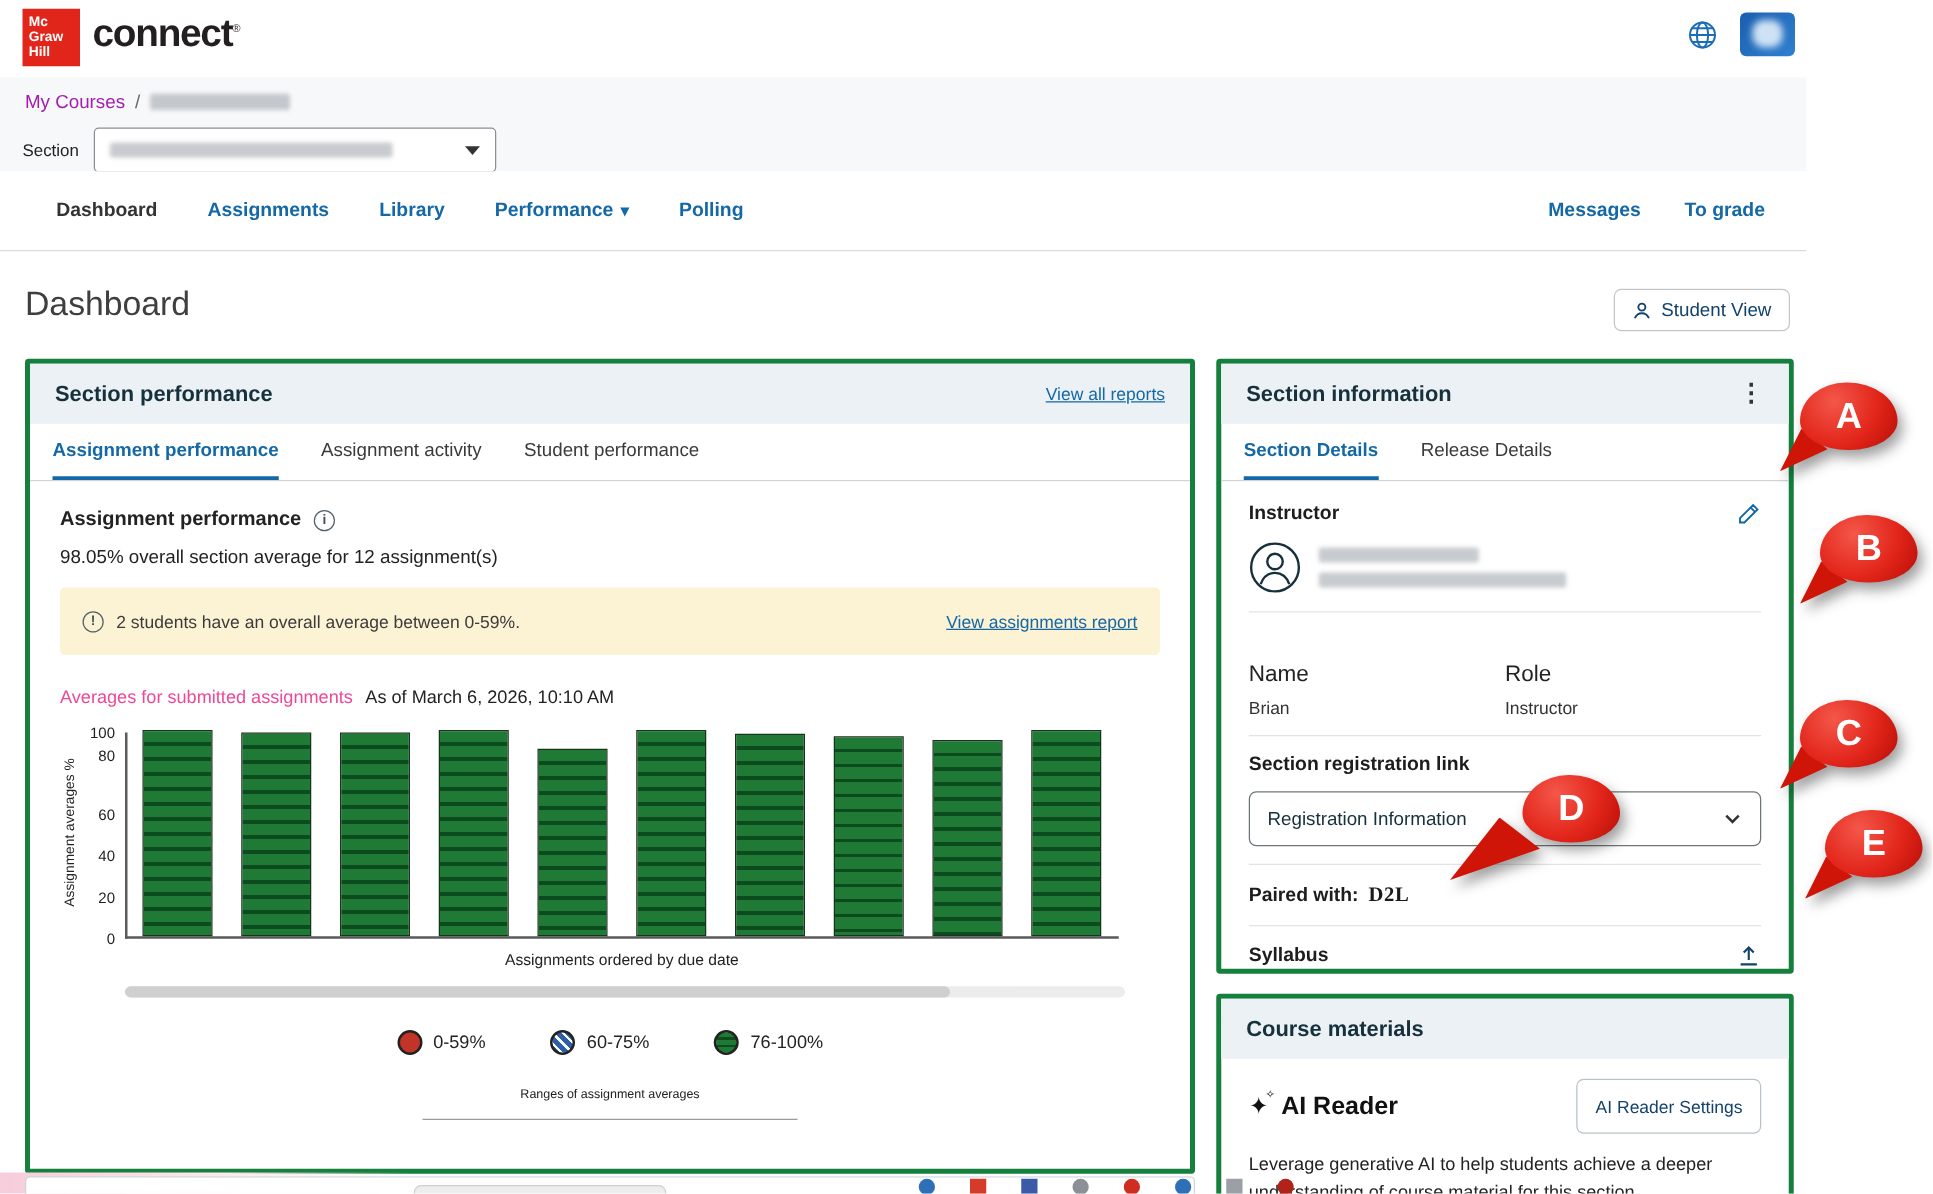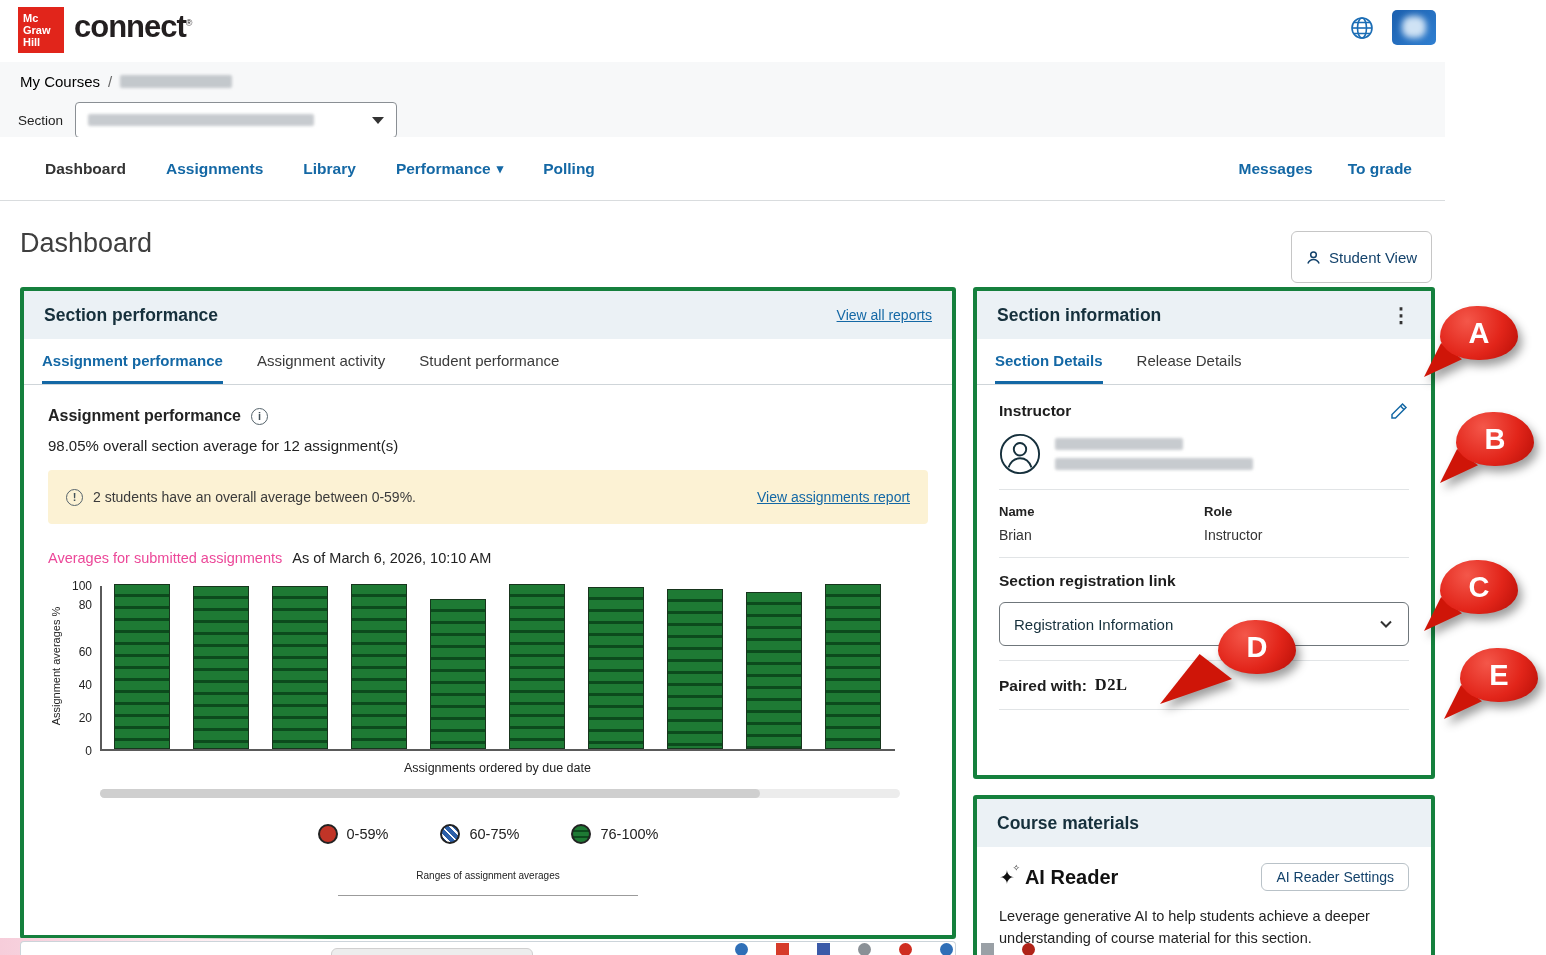--- a/index.html
+++ b/index.html
@@ -13,42 +13,42 @@
   .brand{position:absolute;left:74px;top:9px;font-size:31px;font-weight:700;letter-spacing:-1px;color:#231f20;}
   .brand sup{font-size:9px;font-weight:400;}
   .globe{position:absolute;left:1350px;top:16px;width:24px;height:24px;}
   .topbar-avatar{position:absolute;left:1392px;top:10px;width:44px;height:35px;border-radius:5px;
         background:linear-gradient(135deg,#1b5fae,#2f7fd1);overflow:hidden;}
   .topbar-avatar .blob{position:absolute;left:10px;top:6px;width:24px;height:22px;background:#cfe2f4;border-radius:40%;filter:blur(3px);}
 
   
   .context{position:absolute;left:0;top:62px;width:1445px;height:75px;background:#f7f8f9;}
   .crumbs{position:absolute;left:20px;top:11px;font-size:15px;display:flex;align-items:center;gap:8px;}
-  .crumb-link{color:#000000;cursor:pointer;}
+  .crumb-link{color:#a21caf;cursor:pointer;}
   .crumb-sep{color:#666;}
   .redact{background:#9aa1a8;opacity:.55;border-radius:2px;filter:blur(1.5px);display:inline-block;}
   .section-row{position:absolute;left:18px;top:40px;display:flex;align-items:center;gap:12px;}
   .section-label{font-size:13.5px;font-weight:normal;color:#222;}
   .section-select{width:322px;height:36px;background:#fff;border:1px solid #8a8f94;border-radius:4px;
         display:flex;align-items:center;justify-content:space-between;padding:0 12px;box-sizing:border-box;}
   .tri-down{width:0;height:0;border-left:6px solid transparent;border-right:6px solid transparent;border-top:7px solid #333;}
 
   
   .navbar{position:absolute;left:0;top:137px;width:1445px;height:64px;background:#fff;border-bottom:1px solid #d9dcde;
         display:flex;align-items:center;justify-content:space-between;padding:0 33px 0 45px;box-sizing:border-box;}
   .nav-left,.nav-right{display:flex;align-items:center;gap:40px;}
   .nav-right{gap:35px;padding-left:24px;}
   .nav-item{font-size:15.5px;font-weight:600;color:#1468a5;cursor:pointer;display:flex;align-items:center;gap:6px;}
   .nav-item.active{color:#333;}
   .nav-item .caret{font-size:13px;}
   .nav-link{font-size:15.5px;font-weight:600;color:#1468a5;cursor:pointer;}
 
   
   .page-title{position:absolute;left:20px;top:228px;font-size:27px;font-weight:500;color:#3f3f3f;}
-  .student-view-btn{position:absolute;left:1291px;top:231px;height:52px;background:#fff;border:1px solid #c6c6c6;
+  .student-view-btn{position:absolute;left:1291px;top:231px;height:34px;background:#fff;border:1px solid #c6c6c6;
         border-radius:6px;display:flex;align-items:center;gap:8px;padding:0 14px;font-size:15px;color:#13426b;
         font-weight:500;cursor:pointer;box-sizing:border-box;}
 
   
   .card{position:absolute;background:#fff;border:4px solid #15803d;border-radius:3px;box-sizing:border-box;}
   .card-header{height:48px;background:#ebf1f5;display:flex;align-items:center;justify-content:space-between;
         padding:0 20px;box-sizing:border-box;}
   .card-title{font-size:17.5px;font-weight:bold;color:#16303c;}
   .link{color:#1468a5;text-decoration:underline;font-size:14px;cursor:pointer;}
   .tabs{display:flex;gap:34px;padding:0 18px;border-bottom:1px solid #cfd5d9;height:45px;align-items:stretch;}
@@ -92,37 +92,37 @@
   #info-card{left:973px;top:287px;width:462px;height:492px;}
   .info-body{padding:16px 22px;}
   .row-between{display:flex;align-items:center;justify-content:space-between;}
   .bold-label{font-size:15.5px;font-weight:bold;color:#1d1d1d;}
   .divider{border-top:1px solid #e1e4e6;margin:14px 0;}
   .instructor-row{display:flex;align-items:center;gap:14px;margin-top:12px;}
   .person-circle{width:42px;height:42px;flex:0 0 42px;}
   .redact-lines{display:flex;flex-direction:column;gap:8px;}
   .users-table{margin-top:12px;}
   .users-head,.users-row{display:grid;grid-template-columns:1fr 1fr;}
-  .users-head span{font-size:13px;font-weight:bold;color:#222;}
+  .users-head span{font-size:18px;font-weight:normal;color:#222;margin-top:25px;}
   .users-row span{font-size:14px;color:#333;margin-top:8px;}
   .select-box{margin-top:12px;height:44px;border:1px solid #6f767b;border-radius:6px;display:flex;align-items:center;
         justify-content:space-between;padding:0 14px;box-sizing:border-box;font-size:15px;color:#16303c;cursor:pointer;}
   .paired-row{display:flex;align-items:flex-end;gap:8px;}
   .d2l{font-family:"Liberation Serif",serif;font-weight:bold;font-size:16.5px;color:#1a1a1a;letter-spacing:.5px;}
   .kebab{font-size:20px;font-weight:bold;color:#333;cursor:pointer;line-height:1;}
 
   
   #materials-card{left:973px;top:795px;width:462px;height:220px;}
   .mat-body{padding:16px 22px;}
   .ai-row{display:flex;align-items:center;justify-content:space-between;}
   .ai-left{display:flex;align-items:center;gap:10px;}
   .sparkle{font-size:19px;color:#111;position:relative;}
   .sparkle small{position:absolute;font-size:9px;top:-3px;right:-5px;}
   .ai-title{font-size:20px;font-weight:bold;color:#111;}
-  .ai-settings-btn{height:28px;border:1px solid #b9c2c8;border-radius:6px;background:#fff;padding:0 14px;
+  .ai-settings-btn{height:44px;border:1px solid #b9c2c8;border-radius:6px;background:#fff;padding:0 14px;
         font-size:14px;color:#13426b;font-weight:500;display:flex;align-items:center;cursor:pointer;}
   .ai-desc{margin-top:14px;font-size:14.5px;line-height:1.55;color:#222;}
 
   
   .balloon{position:absolute;width:78px;height:54px;z-index:60;filter:drop-shadow(4px 6px 5px rgba(0,0,0,.38));}
   .balloon .body{position:absolute;inset:0;border-radius:48% 52% 50% 50%/58% 58% 44% 44%;
         background:radial-gradient(circle at 35% 28%,#f4574a 0%,#e2251a 55%,#b50d05 100%);
         display:flex;align-items:center;justify-content:center;}
   .balloon .letter{color:#fff;font-size:29px;font-weight:bold;}
   .balloon .tail{position:absolute;width:38px;height:34px;left:-16px;bottom:-17px;background:#cf1508;
@@ -363,20 +363,28 @@
 
       <div class="divider"></div>
 
       <div class="paired-row">
         <span class="bold-label">Paired with:</span>
         <span class="d2l">D2L</span>
       </div>
 
       <div class="divider"></div>
 
+      <div class="row-between">
+        <span class="bold-label">Syllabus</span>
+        <svg width="20" height="20" viewBox="0 0 20 20" fill="none" stroke="#13426b" stroke-width="1.7">
+          <path d="M10 13V3"></path>
+            <path d="M6 7l4-4 4 4"></path>
+            <path d="M3.5 16.5h13"></path>
+        </svg>
+      </div>
     </div>
   </div>
 
   <div class="card" id="materials-card">
     <div class="card-header">
       <span class="card-title">Course materials</span>
     </div>
     <div class="mat-body">
       <div class="ai-row">
         <div class="ai-left">

